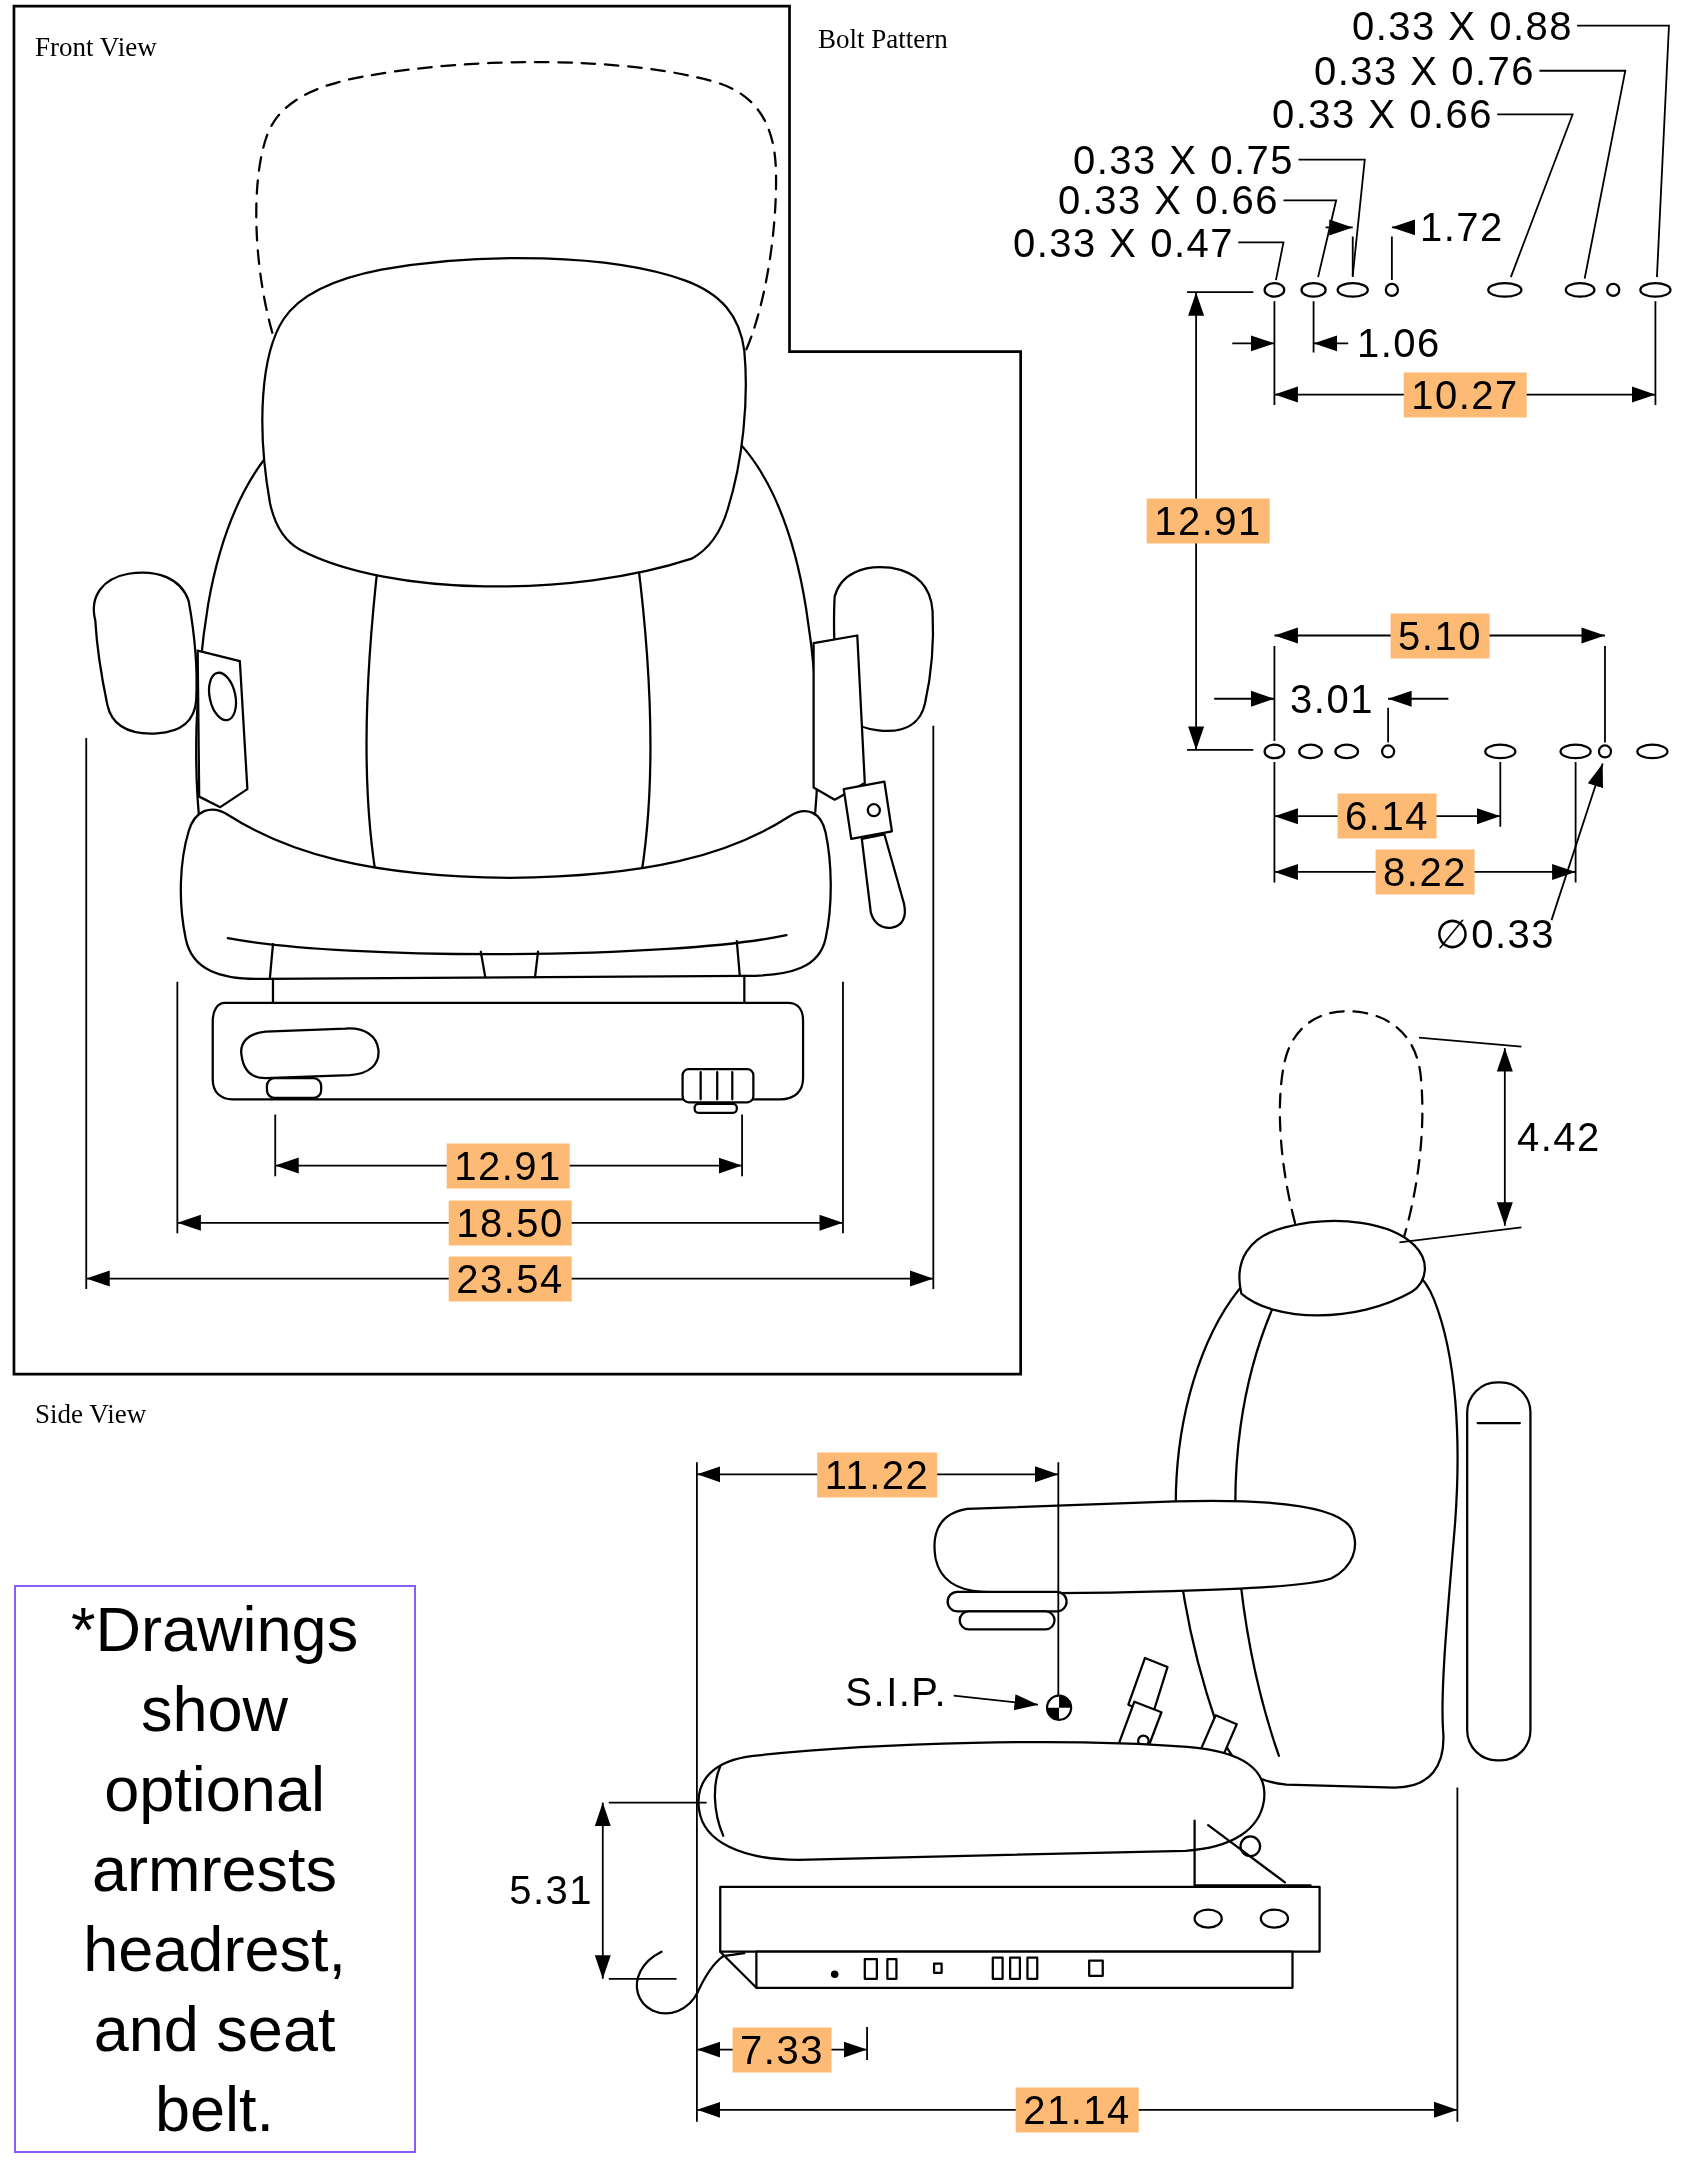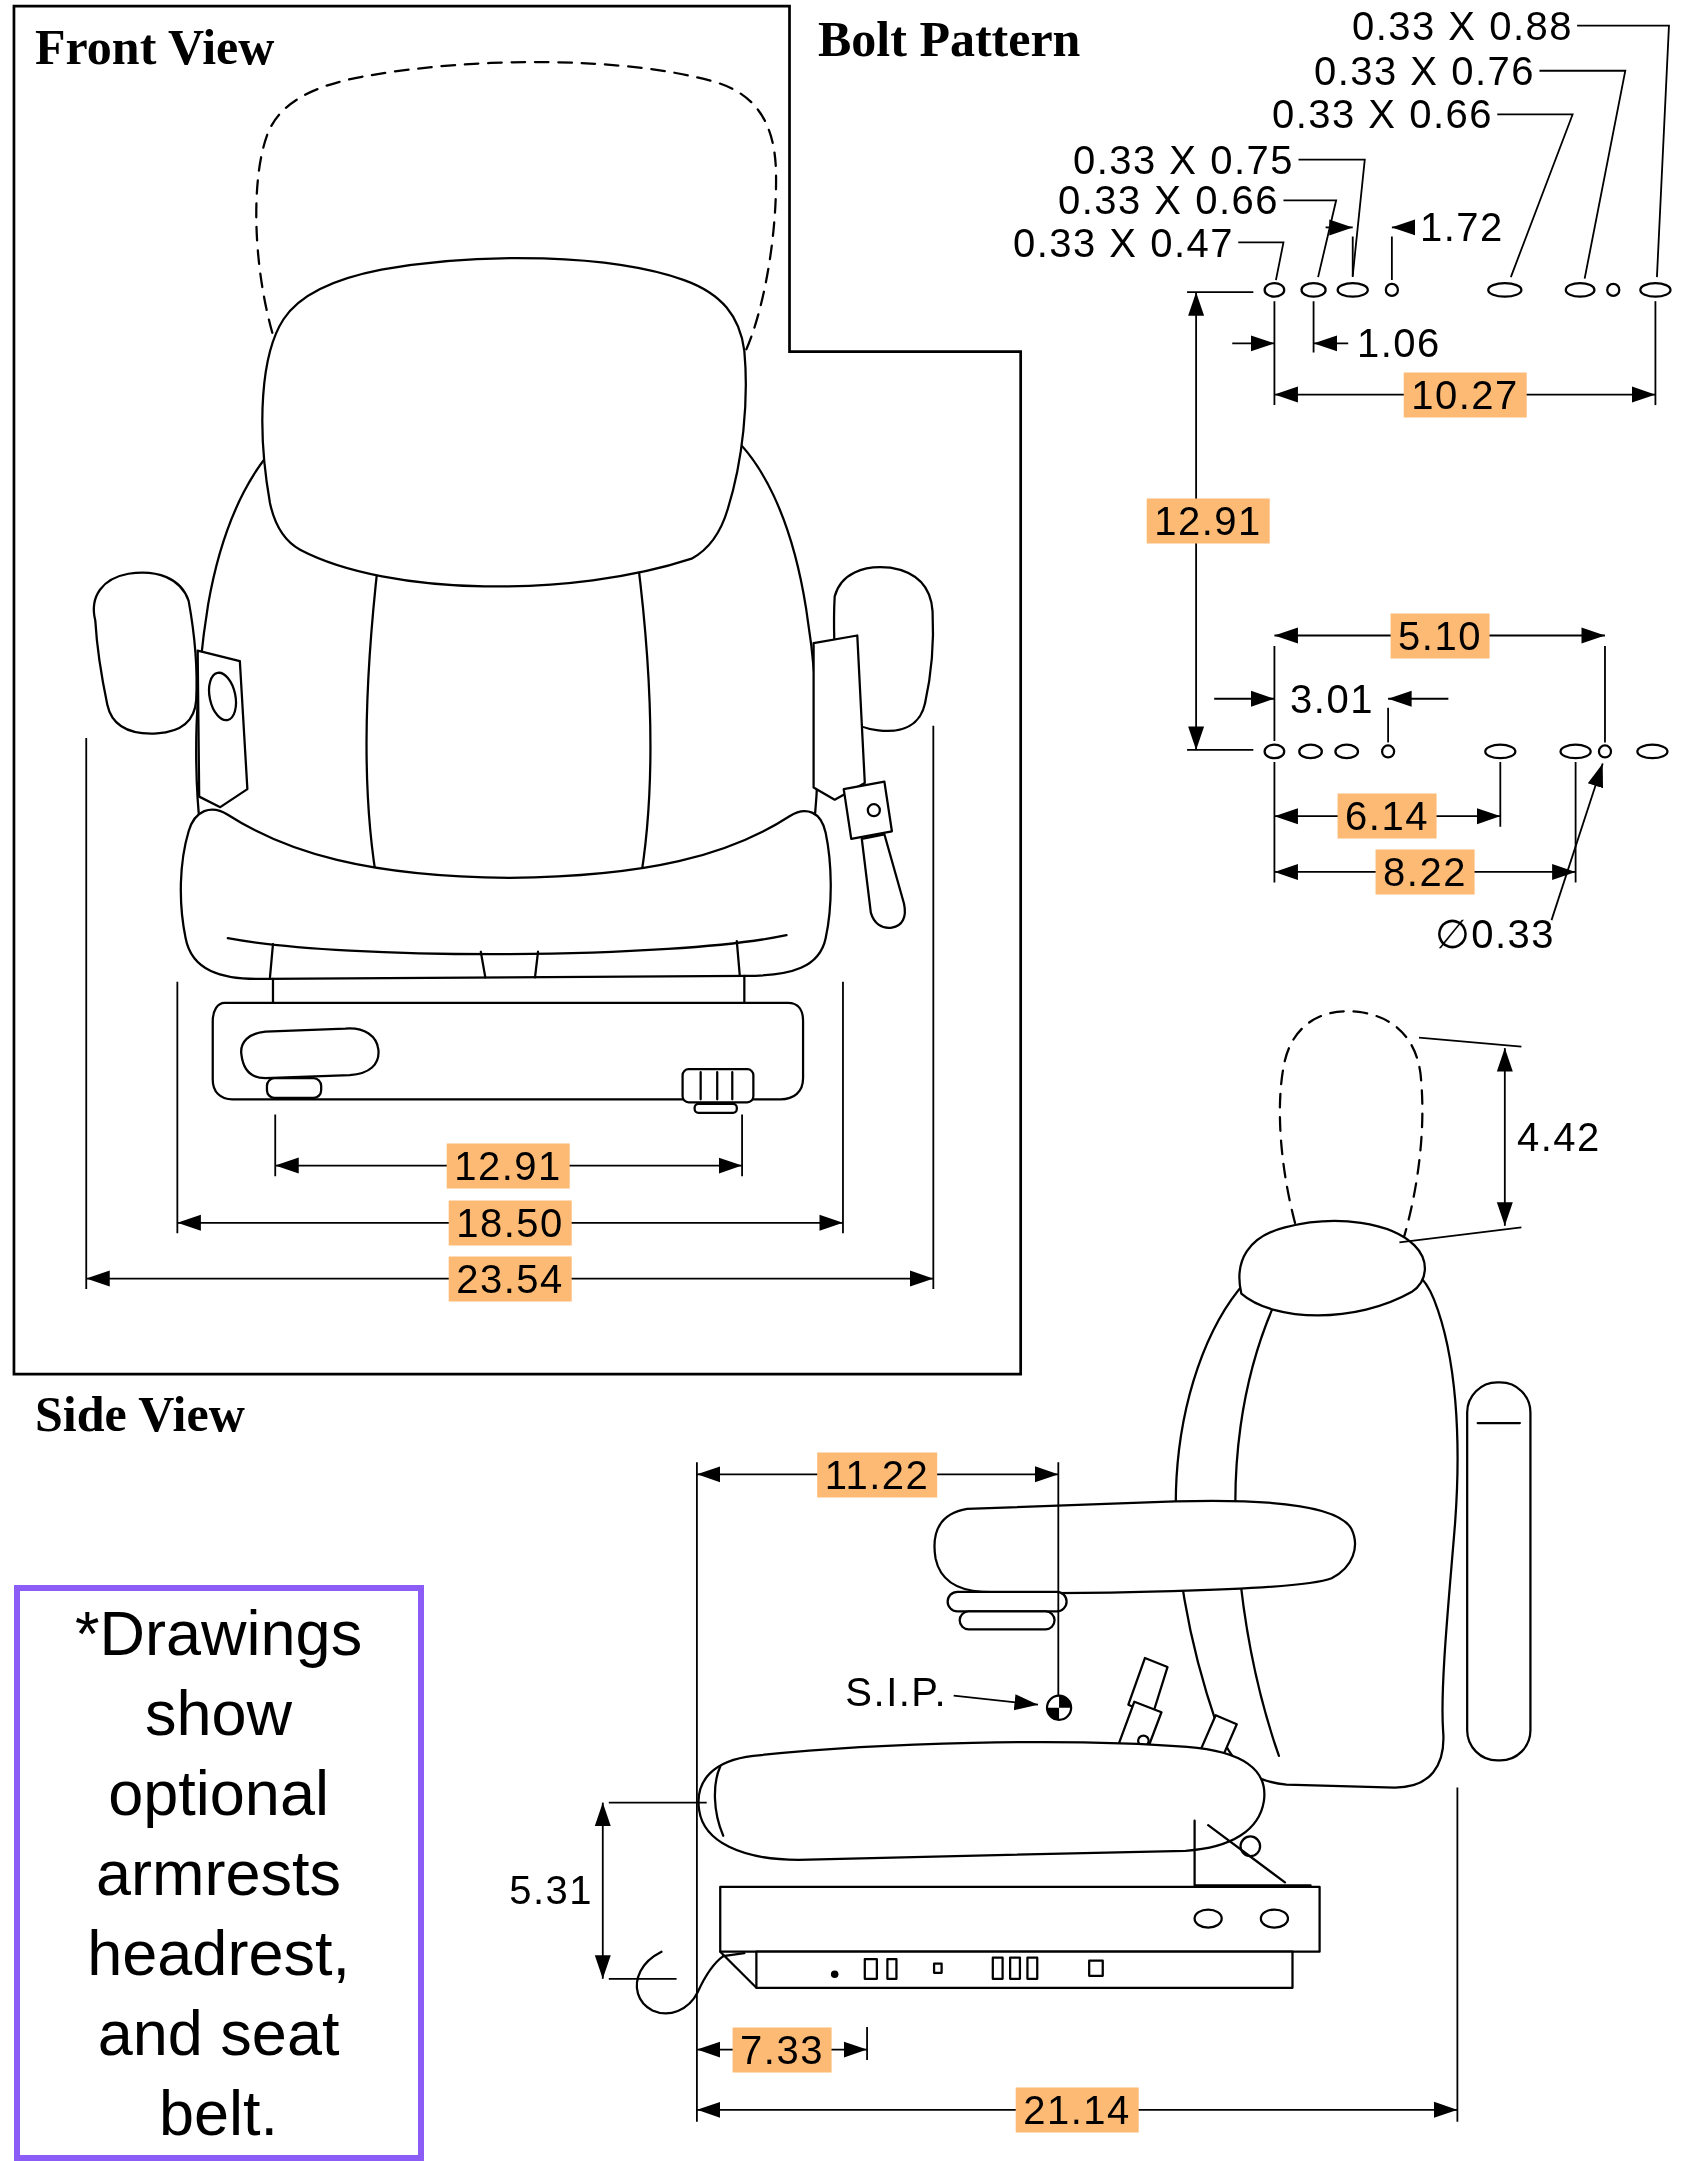--- a/index.html
+++ b/index.html
@@ -10,22 +10,22 @@
   .olf{stroke:#000;stroke-width:3;fill:#fff;stroke-linecap:round;stroke-linejoin:round;}
   .dl{stroke:#000;stroke-width:2.4;fill:none;stroke-linecap:butt;}
   .bd{stroke:#000;stroke-width:3.6;fill:none;}
   .dash{stroke-dasharray:18 13;}
   .lbl{position:absolute;white-space:nowrap;}
   .dim{font-size:40px;letter-spacing:1.5px;font-family:"Liberation Sans",sans-serif;}
   .c{transform:translate(-50%,-50%);}
   .r{transform:translate(-100%,-50%);}
   .l{transform:translate(0,-50%);}
   .bg{background:#fdba74;padding:0 7.5px;}
-  .title{font-family:"Liberation Serif",serif;font-weight:bold;font-size:50px;}
-  .notebox{position:absolute;left:13.6px;top:1585px;width:398px;height:564px;border:6px solid #8b5cf6;
+  .title{font-family:"Liberation Serif",serif;font-weight:normal;font-size:27px;}
+  .notebox{position:absolute;left:13.6px;top:1585px;width:398px;height:564px;border:2px solid #8b5cf6;
            display:flex;flex-direction:column;justify-content:center;}
   .note-line{font-size:63px;line-height:80px;text-align:center;font-family:"Liberation Sans",sans-serif;}
 </style>
 </head>
 <body>
 
 <div class="page">
 
 <svg width="1701" height="2161" viewBox="0 0 2258 2870">
   <defs>

